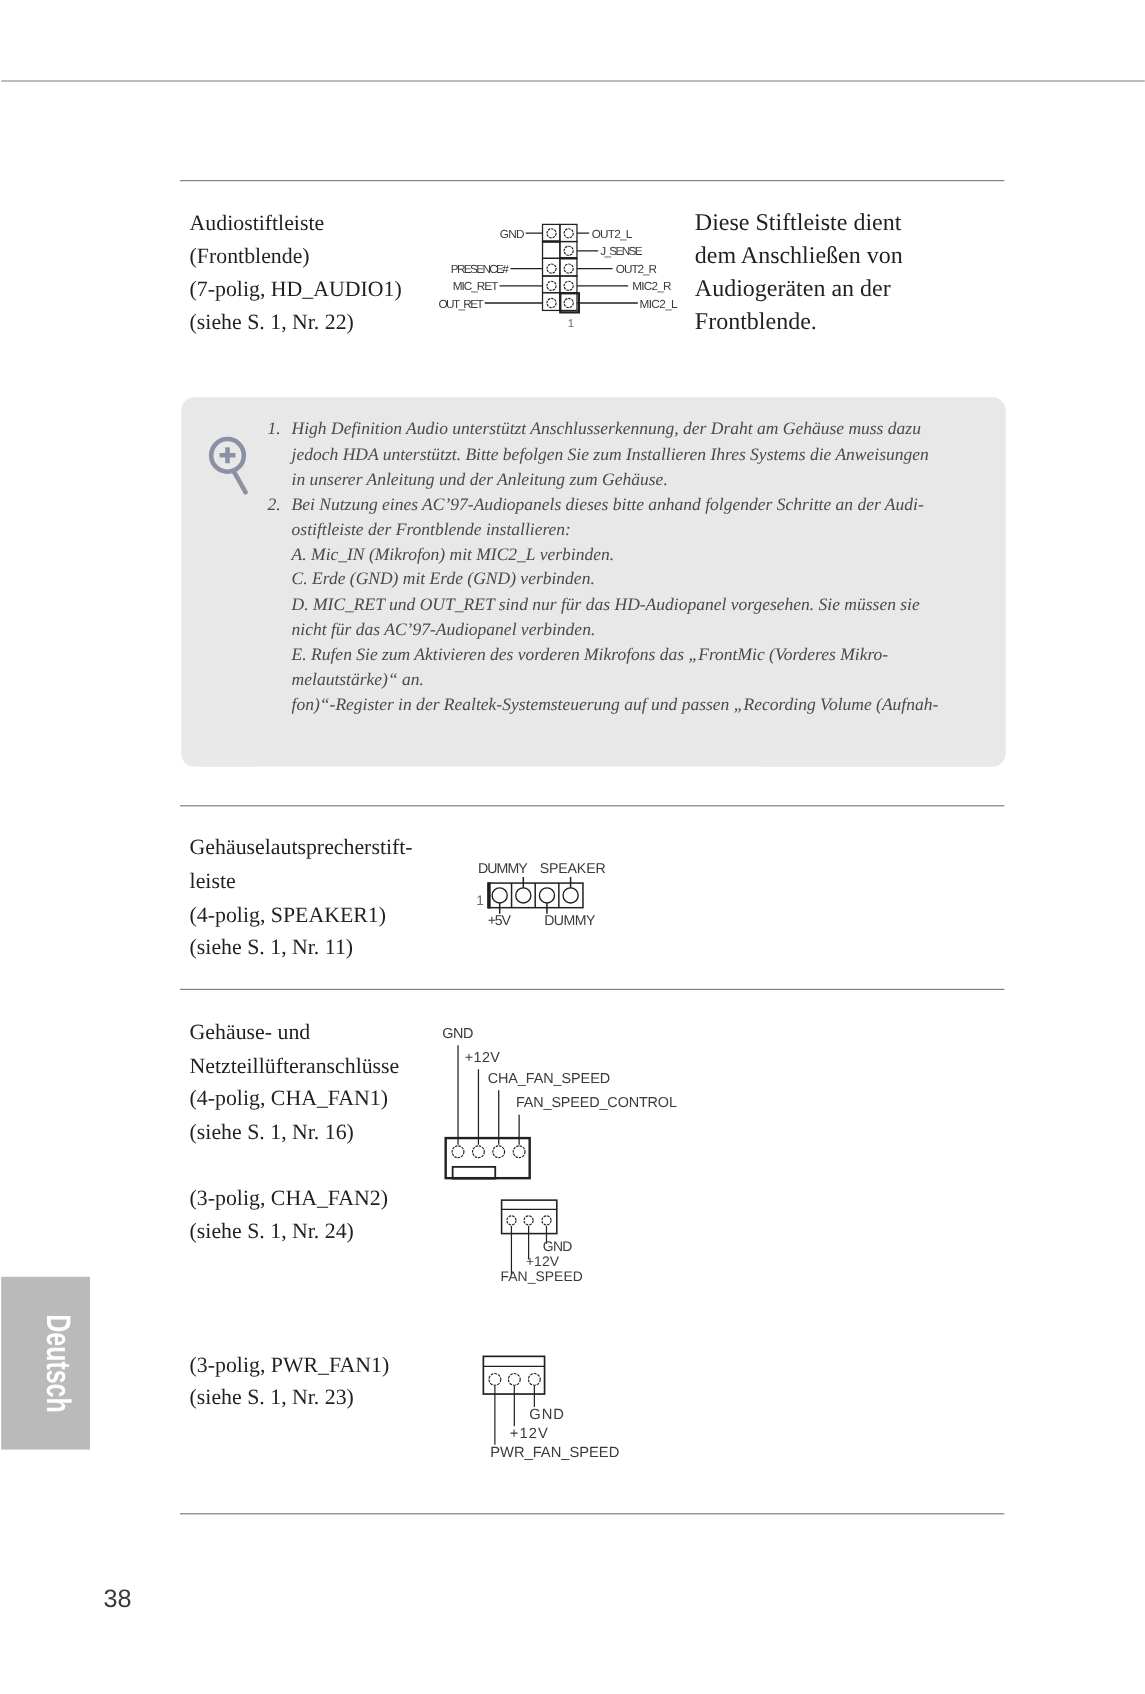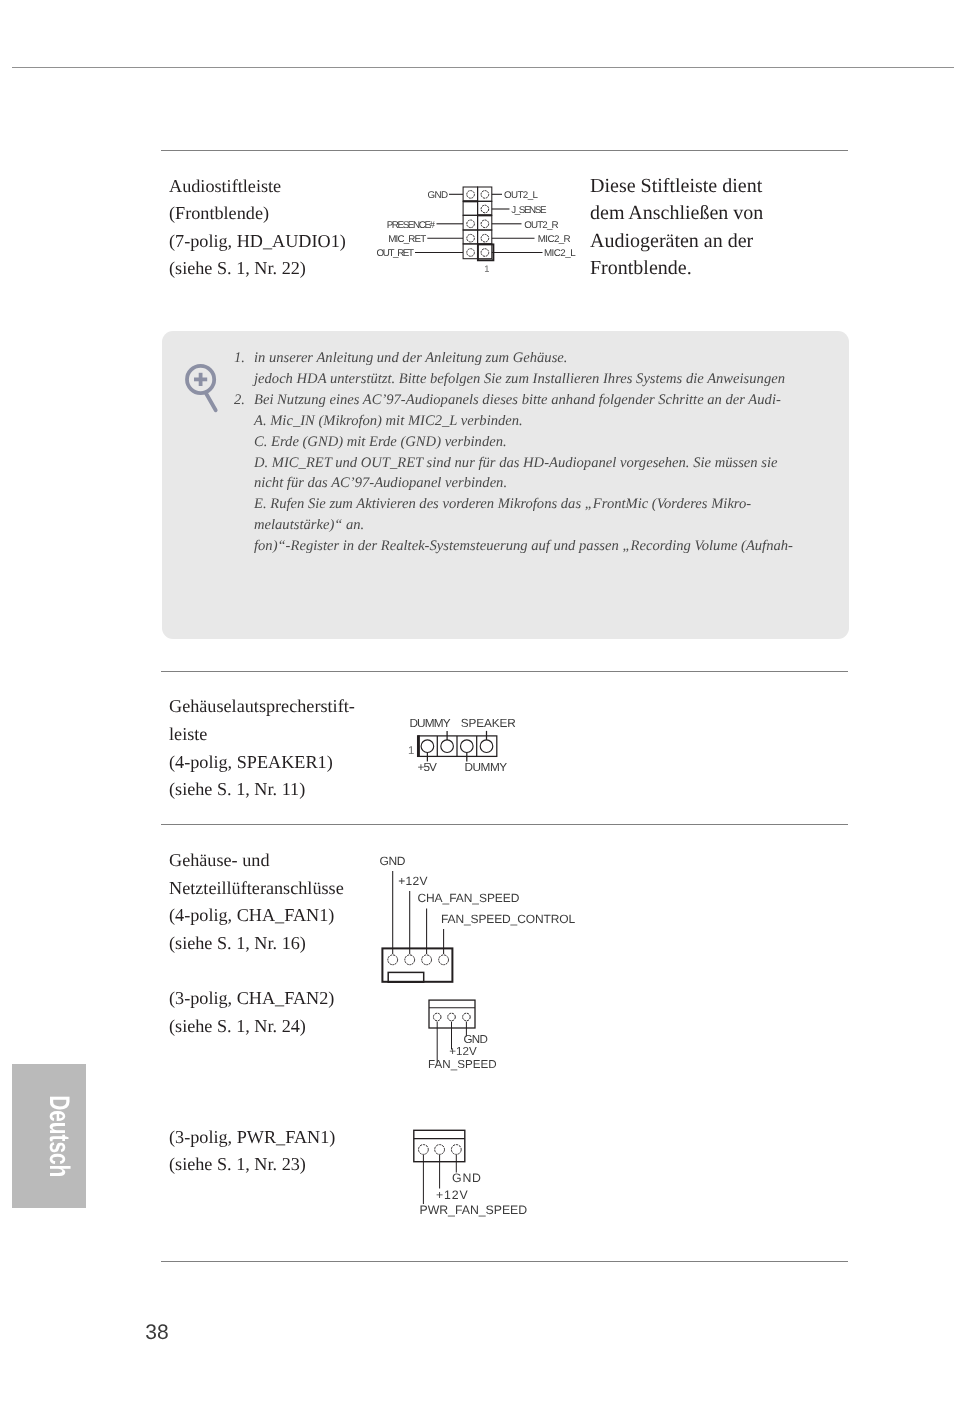--- a/index.html
+++ b/index.html
@@ -1,18 +1,18 @@
 <!DOCTYPE html>
 <html><head>
 <meta charset="utf-8">
 <style>
   html,body{margin:0;padding:0;}
   body{width:954px;height:1412px;background:#ffffff;position:relative;overflow:hidden;
        font-family:"Liberation Serif",serif;-webkit-font-smoothing:antialiased;text-rendering:geometricPrecision;}
-  .page{position:absolute;left:12px;top:0;width:840px;height:1412px;}
+  .page{position:absolute;left:1px;top:0;width:840px;height:1412px;}
 
   .rule{position:absolute;background:#808080;}
   #header-rule{left:0;top:67px;width:954px;height:1px;background:#919191;}
   .sec-rule{left:149px;width:687px;height:1px;}
 
   .col-left{position:absolute;font-size:18.2px;line-height:27.6px;color:#231f20;}
   .col-right{position:absolute;font-size:20px;line-height:27.6px;color:#231f20;}
 
   
   #note-box{position:absolute;left:150px;top:331px;width:687px;height:308px;
@@ -26,21 +26,21 @@
 
   
   #side-tab{position:absolute;left:0;top:1064px;width:74px;height:144px;background:#bababa;}
   #side-tab-label{position:absolute;left:10.5px;top:10px;width:143px;height:73px;
                   transform:rotate(90deg) scaleX(0.735);transform-origin:36.5px 36.5px;
                   color:#ffffff;font-family:"Liberation Sans",sans-serif;
                   font-size:28.3px;font-weight:700;letter-spacing:0px;
                   line-height:73px;text-align:center;}
 
   #page-number{position:absolute;left:85.3px;top:1321px;
-               font-family:"Liberation Sans",sans-serif;font-size:21px;color:#3a3a3a;margin-left:48px;}
+               font-family:"Liberation Sans",sans-serif;font-size:21px;color:#3a3a3a;}
 </style>
 </head>
 <body>
 
 <div class="page">
   <div class="rule" id="header-rule"></div>
 
   <div class="rule sec-rule" style="top:150px"></div>
   <div class="rule sec-rule" style="top:671px"></div>
   <div class="rule sec-rule" style="top:824px"></div>
@@ -118,26 +118,28 @@
       <g fill="none" stroke="#8c90a4" stroke-width="3.8">
         <circle cx="16.6" cy="17.5" r="13.6"></circle>
         <path d="M10 17.4 H23.2"></path>
         <path d="M16.6 10.8 V24.0"></path>
         <path d="M21.7 30.7 L31.7 48.3" stroke-linecap="round"></path>
       </g>
     </svg>
     <div id="note-list">
       <div class="note-item">
         <span class="note-num">1.</span>
+        <div>High Definition Audio unterstützt Anschlusserkennung, der Draht am Gehäuse muss dazu</div>
+        <div>jedoch HDA unterstützt. Bitte befolgen Sie zum Installieren Ihres Systems die Anweisungen</div>
         <div>in unserer Anleitung und der Anleitung zum Gehäuse.</div>
-        <div>jedoch HDA unterstützt. Bitte befolgen Sie zum Installieren Ihres Systems die Anweisungen</div>
       </div>
       <div class="note-item">
         <span class="note-num">2.</span>
         <div>Bei Nutzung eines AC’97-Audiopanels dieses bitte anhand folgender Schritte an der Audi-</div>
+        <div>ostiftleiste der Frontblende installieren:</div>
         <div>A. Mic_IN (Mikrofon) mit MIC2_L verbinden.</div>
         <div>C. Erde (GND) mit Erde (GND) verbinden.</div>
         <div>D. MIC_RET und OUT_RET sind nur für das HD-Audiopanel vorgesehen. Sie müssen sie</div>
         <div>nicht für das AC’97-Audiopanel verbinden.</div>
         <div>E. Rufen Sie zum Aktivieren des vorderen Mikrofons das „FrontMic (Vorderes Mikro-</div>
         <div>melautstärke)“ an.</div>
         <div>fon)“-Register in der Realtek-Systemsteuerung auf und passen „Recording Volume (Aufnah-</div>
       </div>
     </div>
   </div>

